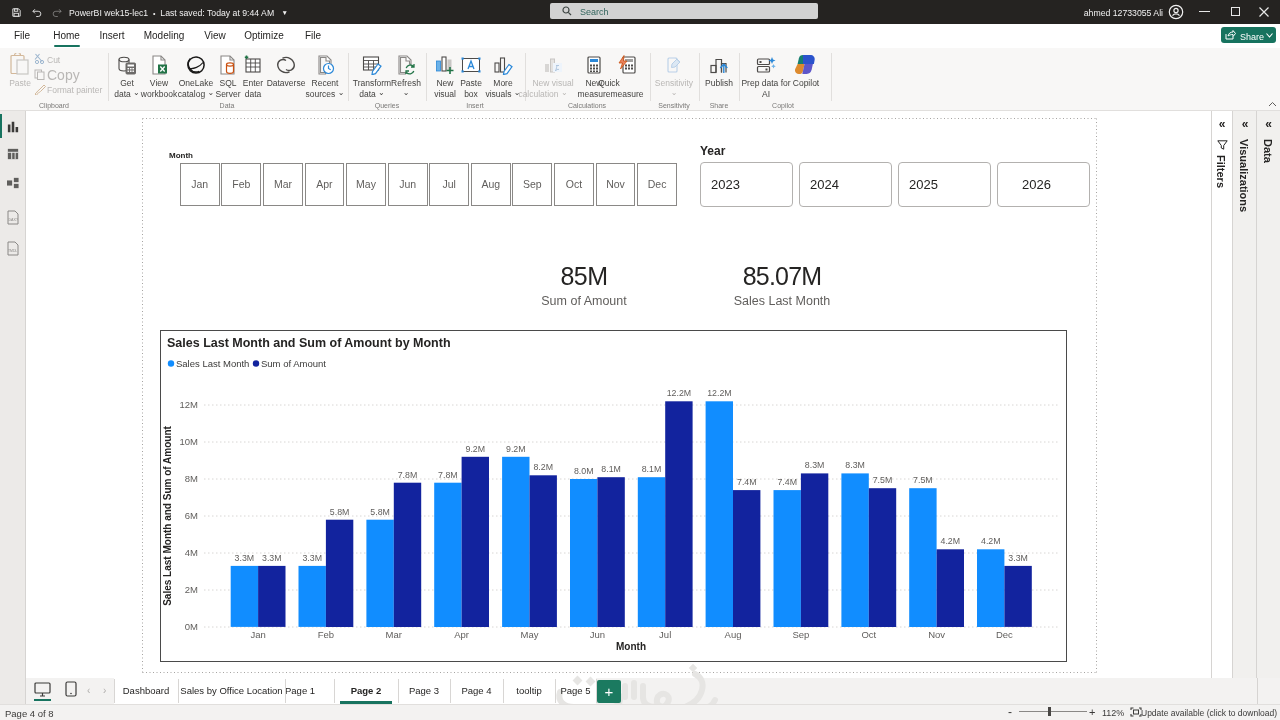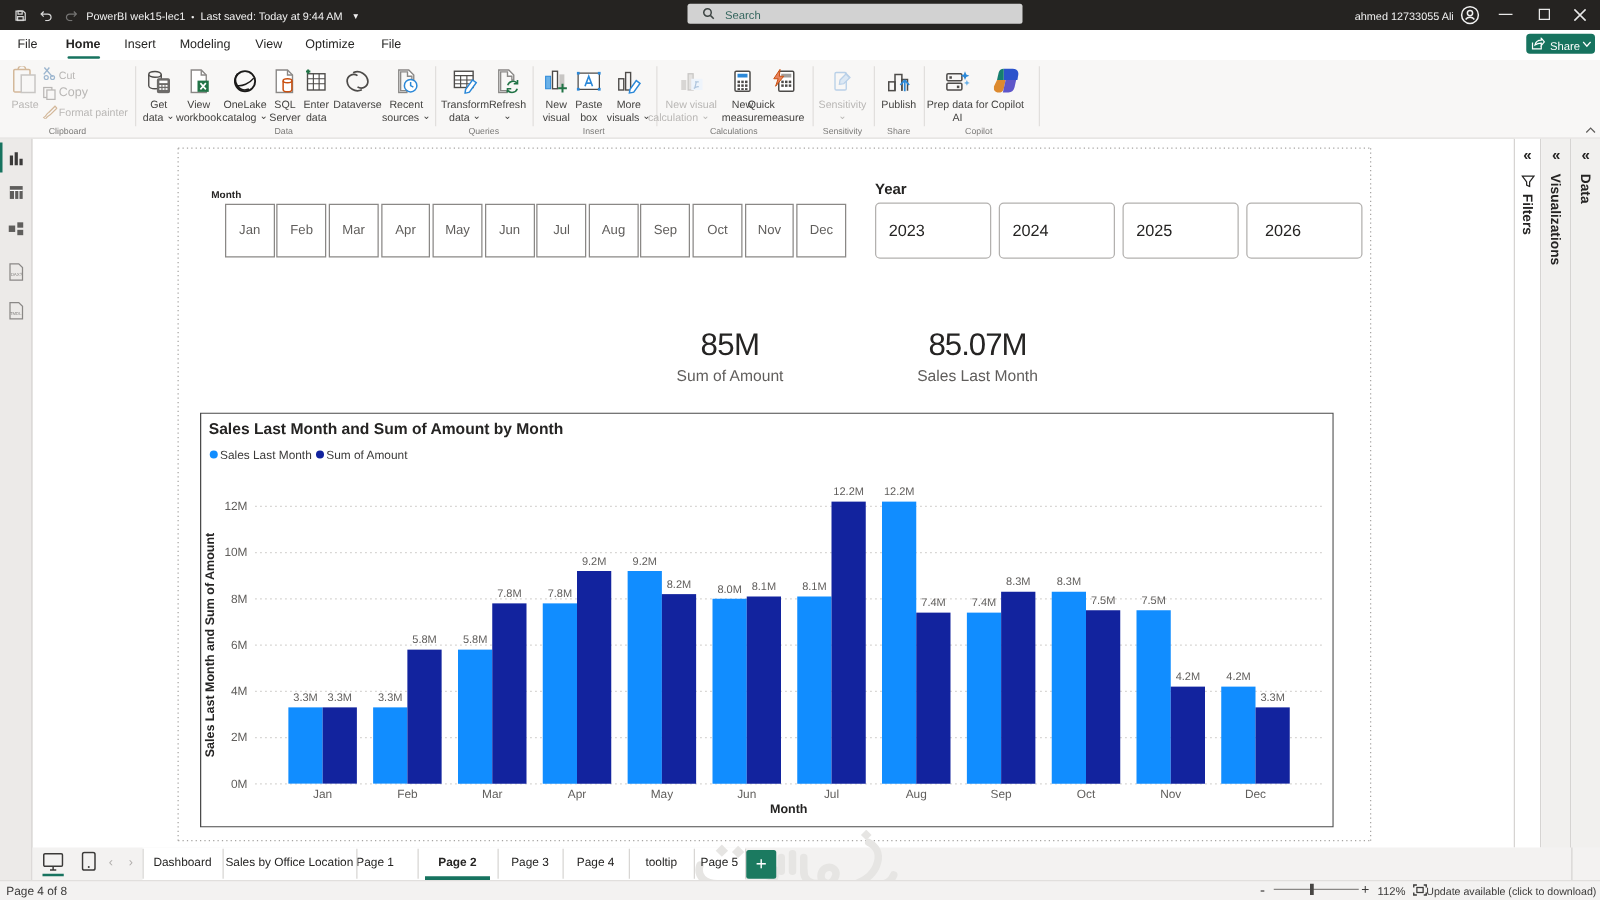--- a/index.html
+++ b/index.html
@@ -35,21 +35,21 @@
     <circle cx="8" cy="6.4" r="2.1" fill="none" stroke="#f1f1f1" stroke-width="1.2"></circle>
     <path d="M4.5 11.6a4.4 4.4 0 0 1 7 0" fill="none" stroke="#f1f1f1" stroke-width="1.2"></path>
   </svg>
 <div class="abs" style="left:1199px;top:11px;width:11px;height:1.4px;background:#e8e8e8"></div>
 <div class="abs" style="left:1231px;top:7px;width:9px;height:9px;border:1.2px solid #e8e8e8"></div>
 <svg class="abs" style="left:1259px;top:7px" width="10" height="10" viewBox="0 0 10 10">
     <path d="M0.5 0.5 9.5 9.5M9.5 0.5 0.5 9.5" stroke="#e8e8e8" stroke-width="1.2"></path>
   </svg>
 <div class="abs" style="left:0;top:24px;width:1280px;height:24px;background:#fff"></div>
 <div class="abs" style="left:-18px;top:30px;width:80px;font-size:10px;font-weight:400;color:#252423;text-align:center">File</div>
-<div class="abs" style="left:26.5px;top:30px;width:80px;font-size:10px;font-weight:700;color:#252423;text-align:center">Home</div>
+<div class="abs" style="left:26.5px;top:30px;width:80px;font-size:10px;font-weight:400;color:#252423;text-align:center">Home</div>
 <div class="abs" style="left:72px;top:30px;width:80px;font-size:10px;font-weight:400;color:#252423;text-align:center">Insert</div>
 <div class="abs" style="left:124px;top:30px;width:80px;font-size:10px;font-weight:400;color:#252423;text-align:center">Modeling</div>
 <div class="abs" style="left:175px;top:30px;width:80px;font-size:10px;font-weight:400;color:#252423;text-align:center">View</div>
 <div class="abs" style="left:224px;top:30px;width:80px;font-size:10px;font-weight:400;color:#252423;text-align:center">Optimize</div>
 <div class="abs" style="left:273px;top:30px;width:80px;font-size:10px;font-weight:400;color:#252423;text-align:center">File</div>
 <div class="abs" style="left:54px;top:44.5px;width:26px;height:2.6px;background:#17735f;border-radius:2px"></div>
 <div class="abs" style="left:1221px;top:27px;width:55px;height:16px;background:#17735f;border-radius:3px"></div>
 <svg class="abs" style="left:1225px;top:30px" width="11" height="10" viewBox="0 0 11 10">
     <path d="M1 4v5h7V6.5" fill="none" stroke="#fff" stroke-width="1"></path>
     <path d="M3 6c0.5-2.5 2.5-4 5-4V0.5L10.5 3.5 8 6.5V4.5C6 4.5 4.5 5 3 6z" fill="none" stroke="#fff" stroke-width="1"></path>
@@ -87,21 +87,21 @@
 <svg class="abs" style="left:34px;top:53px" width="11" height="11" viewBox="0 0 11 11">
     <path d="M1.5 1 8 8.5M5.5 1 1 6.5" stroke="#9db6cf" stroke-width="1.1" fill="none"></path>
     <circle cx="3" cy="9" r="1.6" fill="none" stroke="#9db6cf"></circle>
     <circle cx="8" cy="9" r="1.6" fill="none" stroke="#9db6cf"></circle>
   </svg>
 <div class="abs lbl dis" style="left:47px;top:55px;text-align:left;font-size:8.5px">Cut</div>
 <svg class="abs" style="left:34px;top:69px" width="11" height="11" viewBox="0 0 11 11">
     <rect x="1" y="1" width="6.5" height="8" fill="none" stroke="#b9b7b5"></rect>
     <rect x="3.5" y="3" width="6.5" height="7.5" fill="#f8f7f6" stroke="#b9b7b5"></rect>
   </svg>
-<div class="abs lbl dis" style="left:47px;top:70px;text-align:left;font-size:10px">Copy</div>
+<div class="abs lbl dis" style="left:47px;top:70px;text-align:left;font-size:14px">Copy</div>
 <svg class="abs" style="left:34px;top:84px" width="12" height="11" viewBox="0 0 12 11">
     <path d="M1 10c2-1 2-3 4-4l5-5 1.5 1.5-5 5c-1.5 1.5-3 1-4 4z" fill="none" stroke="#d3b89a"></path>
   </svg>
 <div class="abs lbl dis" style="left:47px;top:85px;text-align:left;font-size:8.5px">Format painter</div>
 <svg class="abs" style="left:117px;top:55px" width="20" height="20" viewBox="0 0 20 20">
     <path d="M2 4.5v9c0 1.4 2.2 2.5 5 2.5s5-1.1 5-2.5v-9" fill="none" stroke="#4d4b49" stroke-width="1.1"></path>
     <ellipse cx="7" cy="4.5" rx="5" ry="2.3" fill="none" stroke="#4d4b49" stroke-width="1.1"></ellipse>
     <rect x="9" y="8" width="9.5" height="11" rx="1" fill="#6d6b69" stroke="#6d6b69"></rect>
     <rect x="10.5" y="9.5" width="6.5" height="2" fill="#fff"></rect>
     <g fill="#fff">
@@ -309,21 +309,21 @@
 <div class="abs" style="left:429.3px;top:162.5px;width:39.9px;height:43.5px;border:1px solid #8a8886;background:#fff;display:flex;align-items:center;justify-content:center;font-size:10.5px;color:#605e5c">Jul</div>
 <div class="abs" style="left:470.9px;top:162.5px;width:39.9px;height:43.5px;border:1px solid #8a8886;background:#fff;display:flex;align-items:center;justify-content:center;font-size:10.5px;color:#605e5c">Aug</div>
 <div class="abs" style="left:512.4px;top:162.5px;width:39.9px;height:43.5px;border:1px solid #8a8886;background:#fff;display:flex;align-items:center;justify-content:center;font-size:10.5px;color:#605e5c">Sep</div>
 <div class="abs" style="left:554.0px;top:162.5px;width:39.9px;height:43.5px;border:1px solid #8a8886;background:#fff;display:flex;align-items:center;justify-content:center;font-size:10.5px;color:#605e5c">Oct</div>
 <div class="abs" style="left:595.6px;top:162.5px;width:39.9px;height:43.5px;border:1px solid #8a8886;background:#fff;display:flex;align-items:center;justify-content:center;font-size:10.5px;color:#605e5c">Nov</div>
 <div class="abs" style="left:637.2px;top:162.5px;width:39.9px;height:43.5px;border:1px solid #8a8886;background:#fff;display:flex;align-items:center;justify-content:center;font-size:10.5px;color:#605e5c">Dec</div>
 <div class="abs" style="left:700px;top:144px;font-size:12px;font-weight:700;color:#252423">Year</div>
 <div class="abs" style="left:700px;top:162px;width:93px;height:45px;border:1px solid #b3b1af;background:#fff;border-radius:4px;display:flex;align-items:center;font-size:13px;color:#252423;padding-left:10px">2023</div>
 <div class="abs" style="left:799px;top:162px;width:93px;height:45px;border:1px solid #b3b1af;background:#fff;border-radius:4px;display:flex;align-items:center;font-size:13px;color:#252423;padding-left:10px">2024</div>
 <div class="abs" style="left:898px;top:162px;width:93px;height:45px;border:1px solid #b3b1af;background:#fff;border-radius:4px;display:flex;align-items:center;font-size:13px;color:#252423;padding-left:10px">2025</div>
-<div class="abs" style="left:997px;top:162px;width:93px;height:45px;border:1px solid #b3b1af;background:#fff;border-radius:4px;display:flex;align-items:center;font-size:13px;color:#252423;padding-left:14px">2026</div>
+<div class="abs" style="left:997px;top:162px;width:93px;height:45px;border:1px solid #b3b1af;background:#fff;border-radius:4px;display:flex;align-items:center;font-size:13px;color:#252423;padding-left:24px">2026</div>
 <div class="abs ctr" style="left:484px;top:262px;width:200px;font-size:25px;letter-spacing:-0.5px;color:#252423">85M</div>
 <div class="abs ctr" style="left:484px;top:294px;width:200px;font-size:12.5px;color:#605e5c">Sum of Amount</div>
 <div class="abs ctr" style="left:682px;top:262px;width:200px;font-size:25px;letter-spacing:-0.8px;color:#252423">85.07M</div>
 <div class="abs ctr" style="left:682px;top:294px;width:200px;font-size:12.5px;color:#605e5c">Sales Last Month</div>
 <svg class="abs" style="left:160px;top:330px" width="907" height="332" viewBox="0 0 907 332">
     <rect x="0.5" y="0.5" width="906" height="331" fill="#fff" stroke="#4a4a4a"></rect>
     <text x="7" y="17" font-size="12.5" font-weight="600" fill="#252423" font-family="Liberation Sans">Sales Last Month and Sum of Amount by Month</text>
     <circle cx="11" cy="33.5" r="3.2" fill="#118DFF"></circle>
     <text x="16" y="37" font-size="9.5" fill="#3b3a39" font-family="Liberation Sans">Sales Last Month</text>
     <circle cx="96" cy="33.5" r="3.2" fill="#12239E"></circle>

